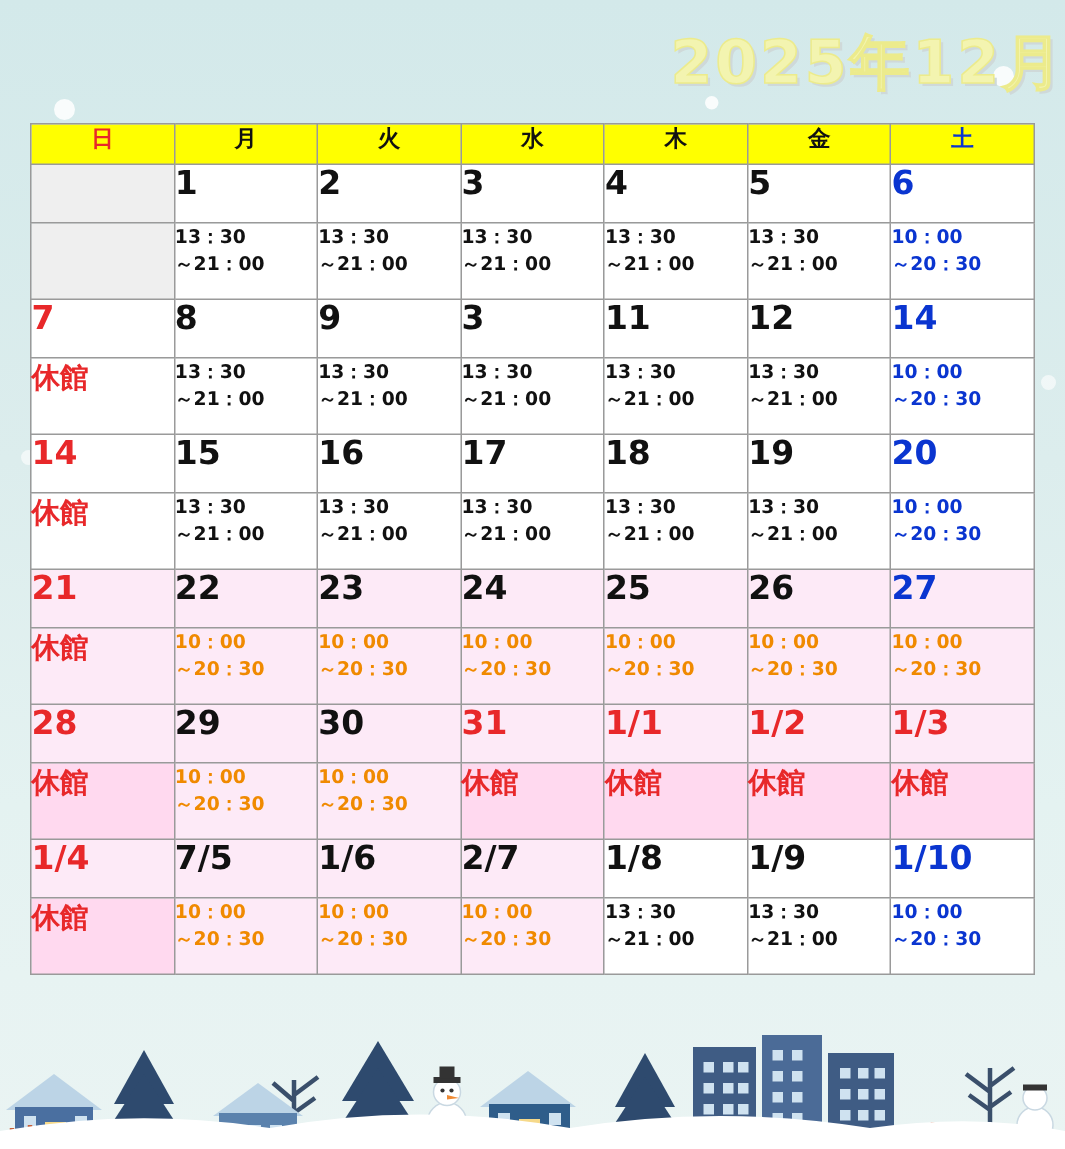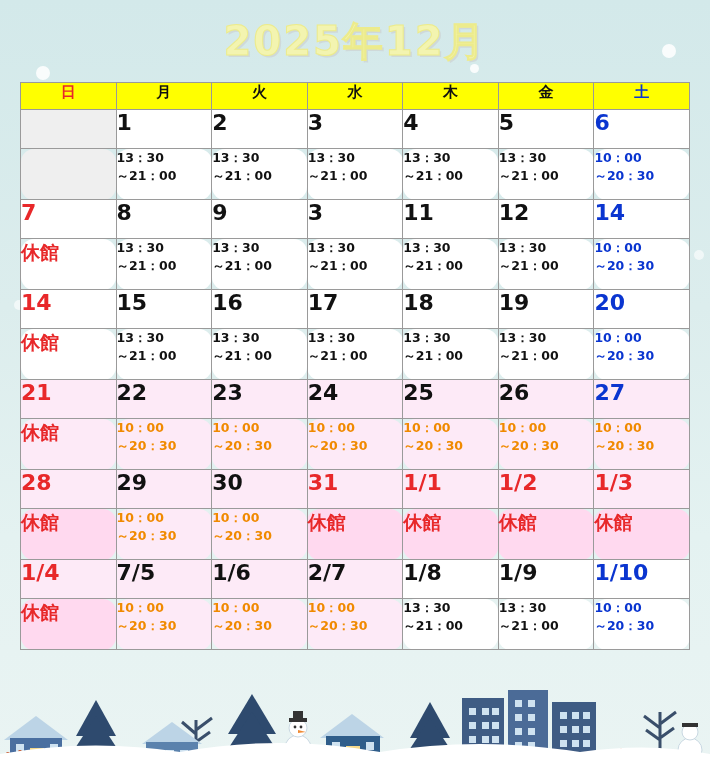--- a/index.html
+++ b/index.html
@@ -10,21 +10,21 @@
     position:relative;
     overflow:hidden;
   }
   
   .bg-sky{
     position:absolute;left:0;top:0;width:710px;height:766px;
     background:linear-gradient(#d3e9ea 0%, #dceded 40%, #e4f2f1 70%, #eaf4f3 100%);
   }
   .bubble{position:absolute;border-radius:50%;background:#ffffff;opacity:.85;}
   
-  .title-wrap{position:absolute;left:0;top:14px;width:710px;text-align:center;}
+  .title-wrap{position:absolute;left:0;top:14px;width:710px;text-align:right;}
   .title{
     font-size:40px;font-weight:bold;letter-spacing:2px;
     color:#f3f4b0;
     -webkit-text-stroke:1px #eceb8c;
     text-shadow:2px 2px 0 #cfd9d9;
   }
   
   .cal{
     position:absolute;left:20px;top:82px;width:670px;
     border-collapse:collapse;
@@ -55,21 +55,20 @@
   }
   .hours{
     height:50px;
     font-size:12.5px;
     font-weight:bold;
     line-height:1.45;
     padding:5px 0 0 8px;
     background:#ffffff;
     color:#111;
     white-space:nowrap;
-    border-radius:13px;
   }
   .red{color:#e8282a;}
   .blue{color:#0a35d0;}
   .orange{color:#f08a00;}
   .closed{
     font-size:19px;font-weight:bold;color:#e8282a;
     padding-top:10px;
   }
   .bg-white{background:#ffffff;}
   .bg-pink{background:#fdeaf7;margin-left:14px;}

